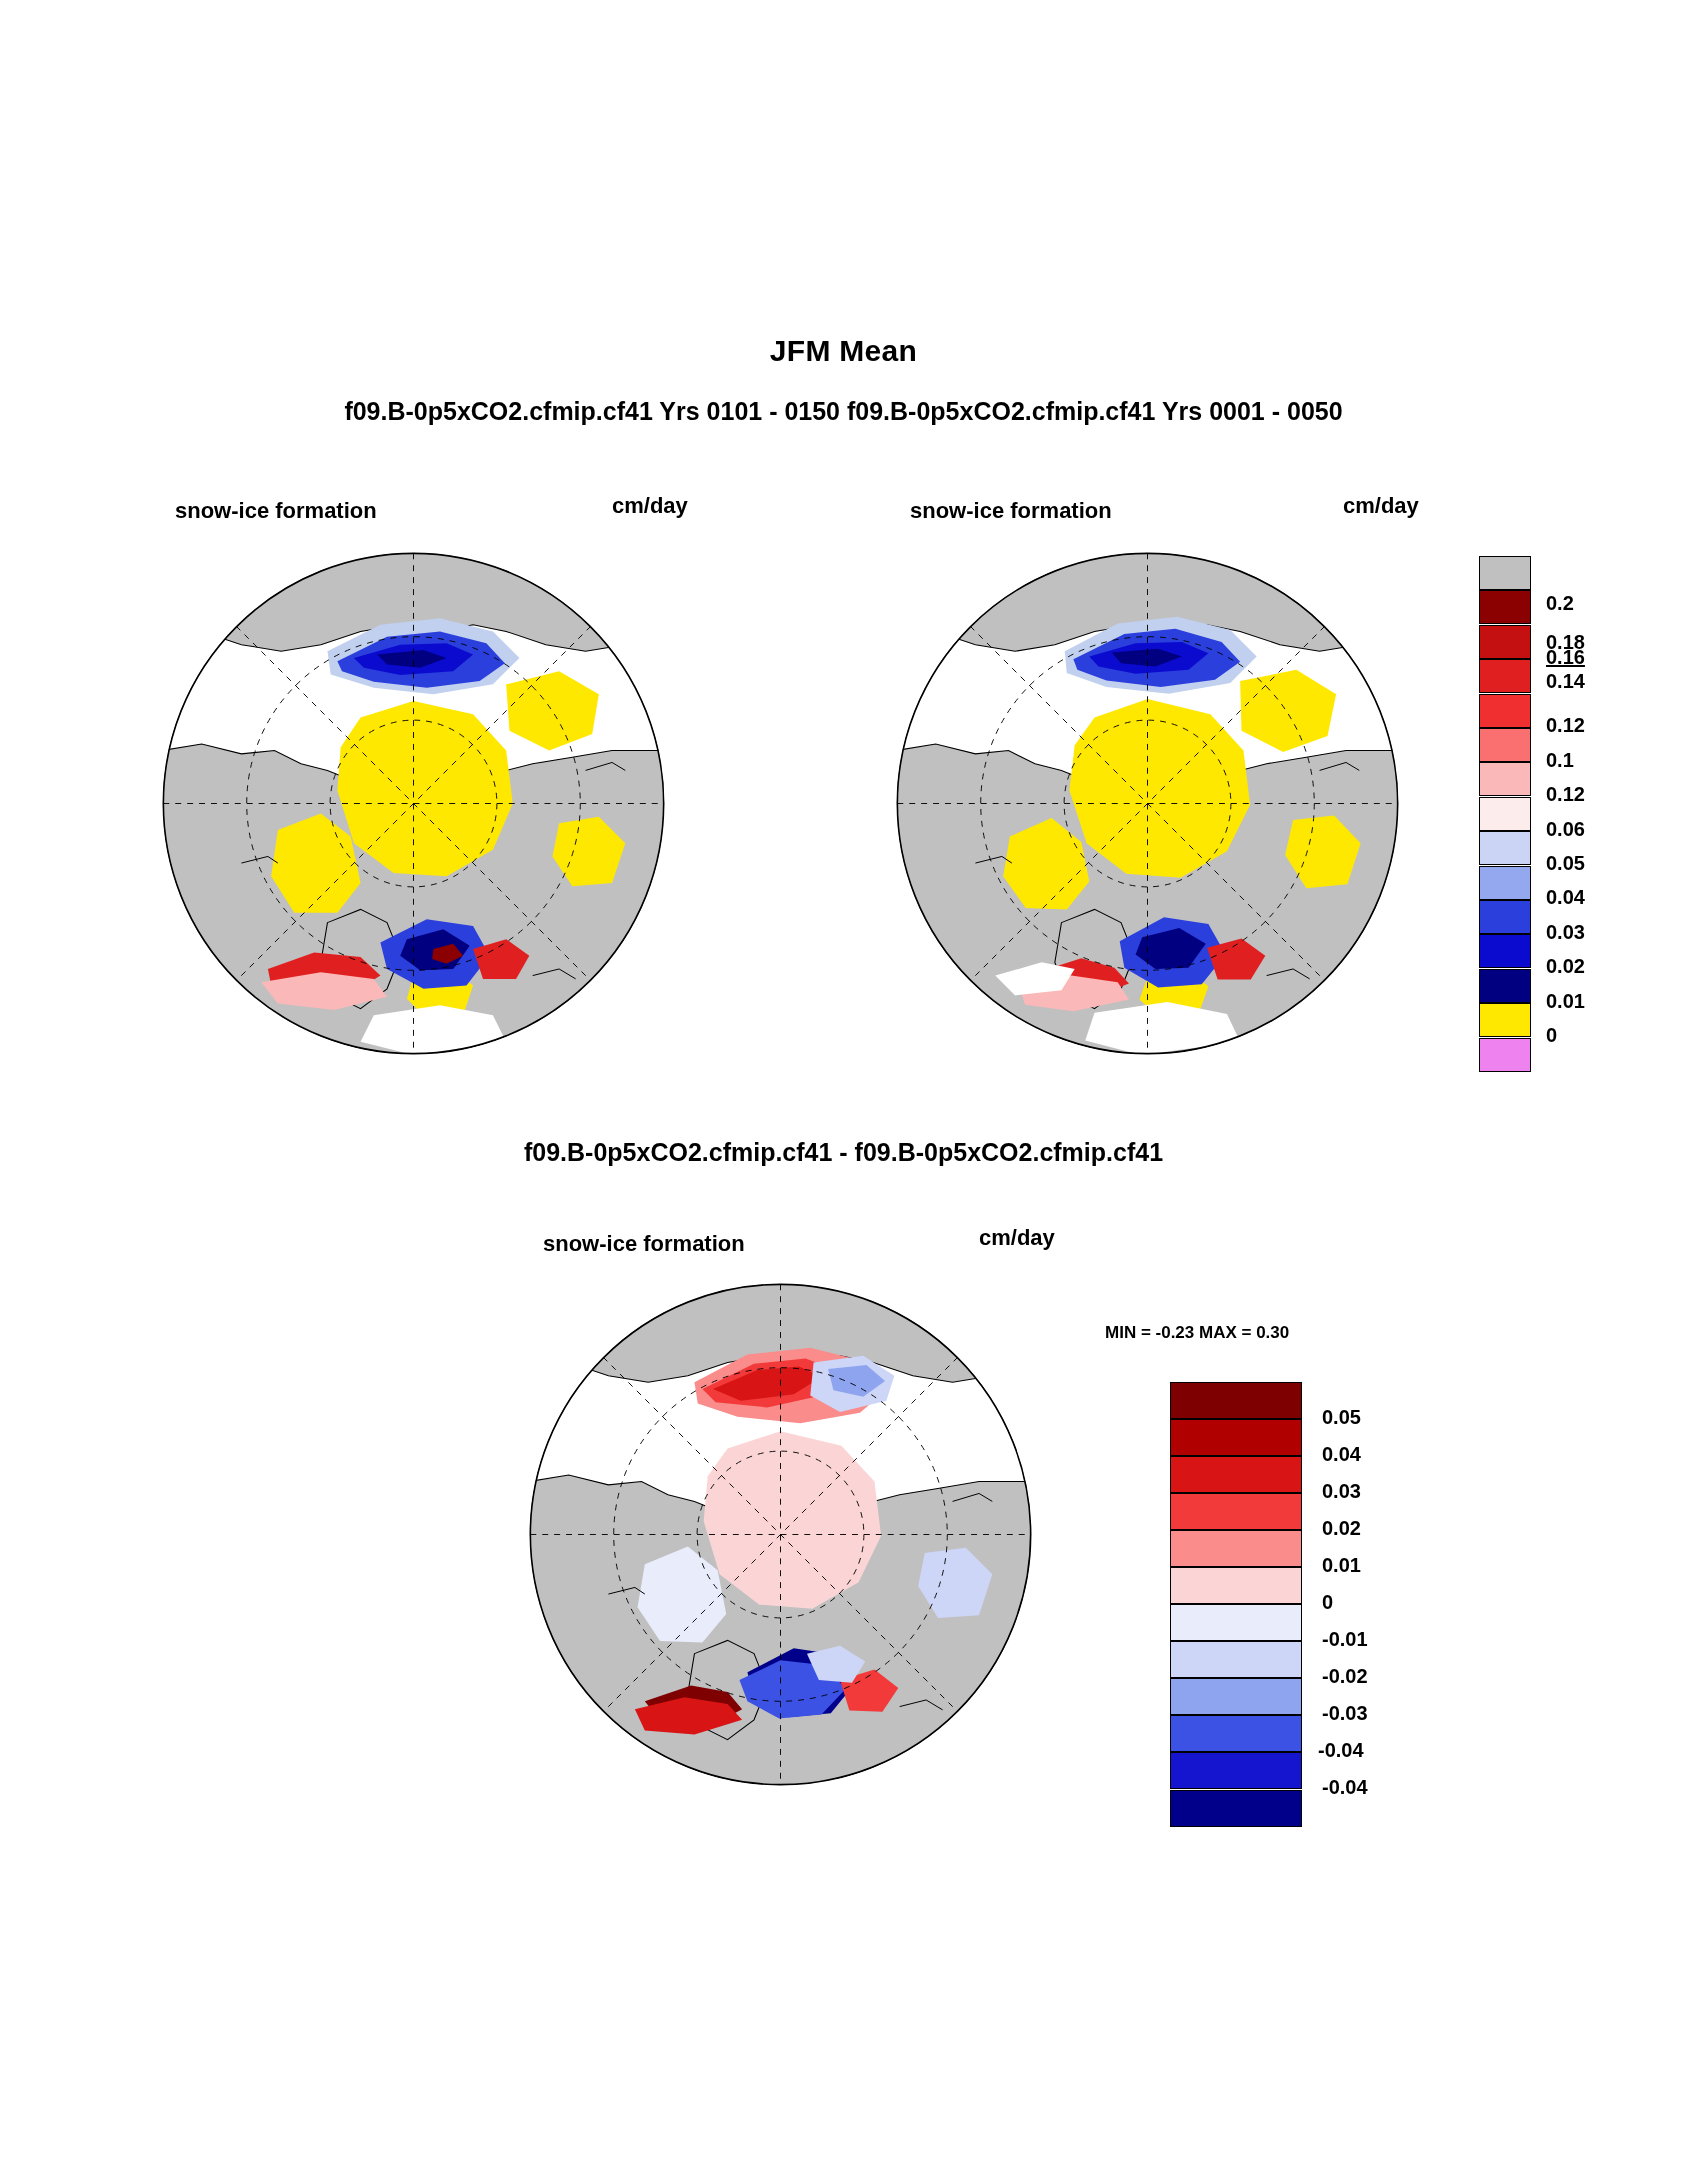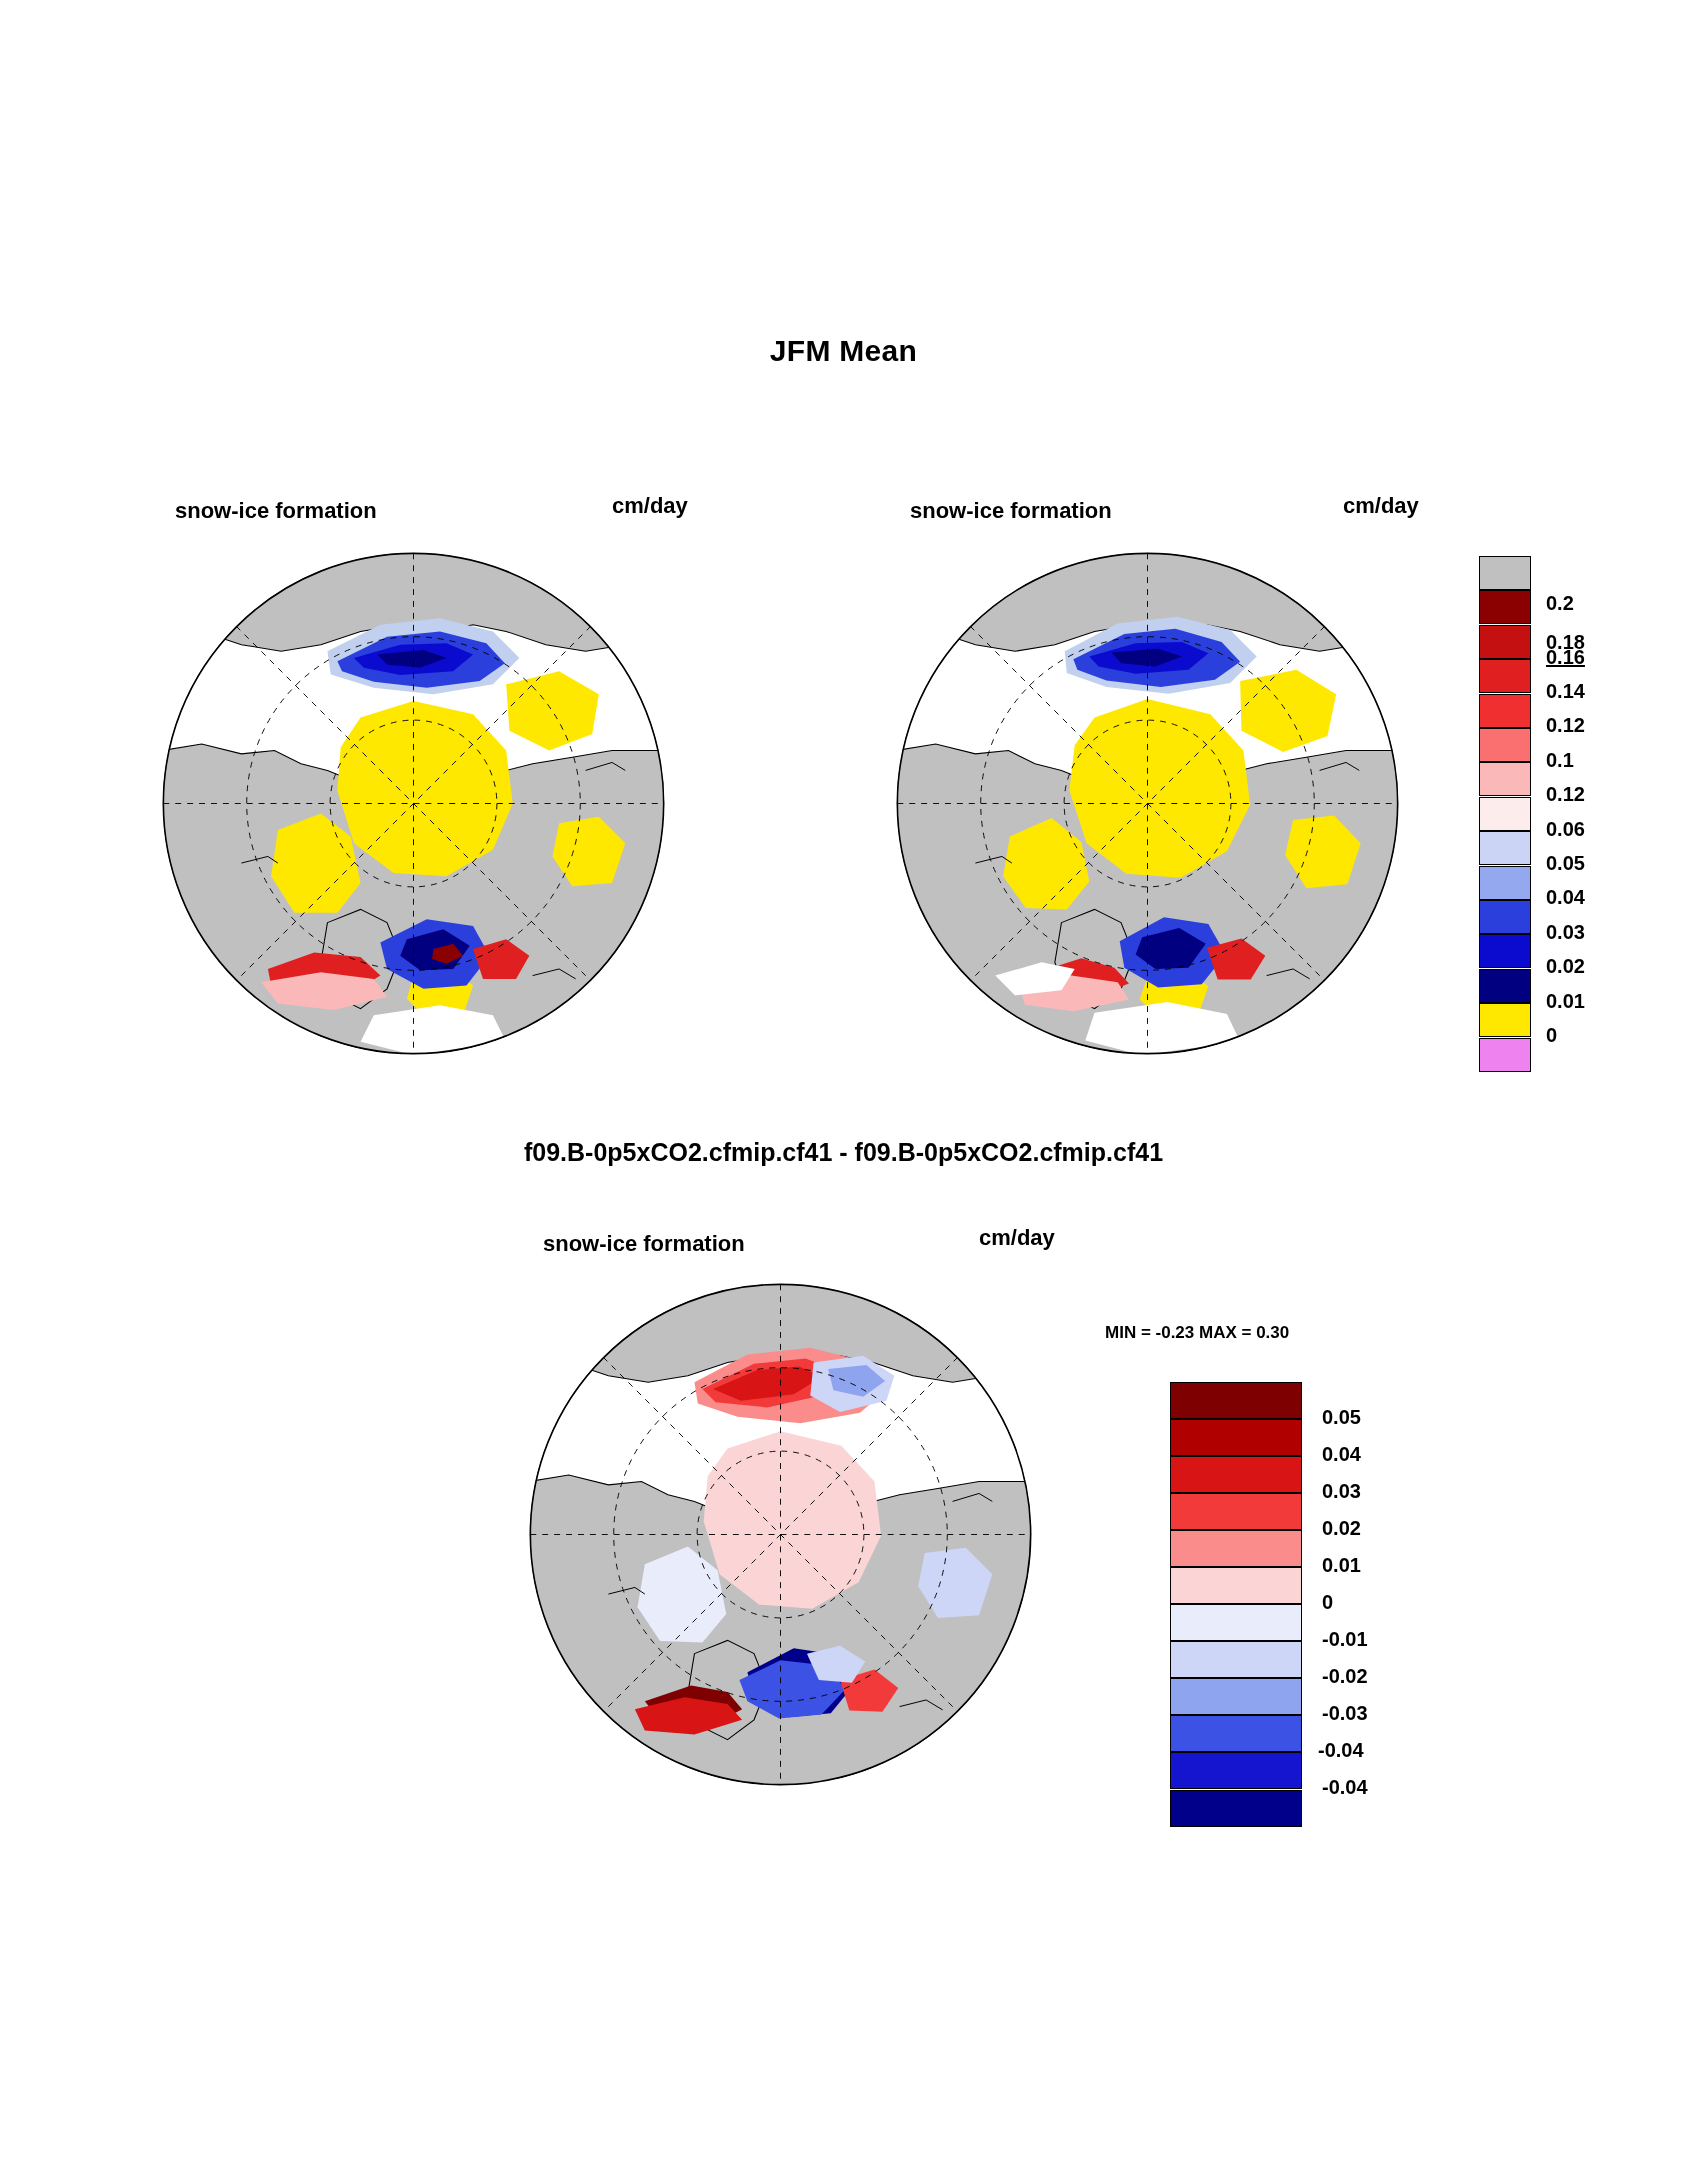--- a/index.html
+++ b/index.html
@@ -98,20 +98,21 @@
   }
 
   svg { display: block; }
 </style>
 </head>
 <body>
 
 <div class="figure">
 
   <div class="main-title">JFM Mean</div>
+  <div class="sub-title">f09.B-0p5xCO2.cfmip.cf41  Yrs 0101 - 0150  f09.B-0p5xCO2.cfmip.cf41  Yrs 0001 - 0050</div>
   <div class="diff-title">f09.B-0p5xCO2.cfmip.cf41 - f09.B-0p5xCO2.cfmip.cf41</div>
 
   <div class="panel-label" style="left:175px; top:498px;">snow-ice formation</div>
   <div class="panel-units" style="left:612px; top:493px;">cm/day</div>
 
   <div class="map" style="left:162px; top:552px; width:503px; height:503px;">
     <svg width="503" height="503" viewBox="0 0 760 760">
       <defs>
         <clipPath id="clipL">
             <circle cx="380" cy="380" r="378"></circle>
@@ -226,21 +227,21 @@
           <div class="swatch" style="position: absolute; left: 0px; top: 275px; width: 52px; height: 34px; background: rgb(204, 212, 245);"></div>
           <div class="swatch" style="position: absolute; left: 0px; top: 310px; width: 52px; height: 34px; background: rgb(147, 168, 238);"></div>
           <div class="swatch" style="position: absolute; left: 0px; top: 344px; width: 52px; height: 34px; background: rgb(43, 63, 221);"></div>
           <div class="swatch" style="position: absolute; left: 0px; top: 378px; width: 52px; height: 34px; background: rgb(11, 11, 208);"></div>
           <div class="swatch" style="position: absolute; left: 0px; top: 413px; width: 52px; height: 34px; background: rgb(0, 0, 128);"></div>
           <div class="swatch" style="position: absolute; left: 0px; top: 447px; width: 52px; height: 34px; background: rgb(255, 232, 0);"></div>
           <div class="swatch" style="position: absolute; left: 0px; top: 482px; width: 52px; height: 34px; background: rgb(238, 130, 238);"></div>
           <div class="tick" style="left: 67px; top: 35px;">0.2</div>
           <div class="tick" style="left: 67px; top: 54px; margin-top: 20px;">0.18</div>
           <div class="tick" style="left: 67px; top: 89px; text-decoration: underline;">0.16</div>
-          <div class="tick" style="left: 67px; top: 123px;">0.14</div>
+          <div class="tick" style="left: 67px; top: 113px;">0.14</div>
           <div class="tick" style="left: 67px; top: 157px;">0.12</div>
           <div class="tick" style="left: 67px; top: 192px;">0.1</div>
           <div class="tick" style="left: 67px; top: 226px;">0.12</div>
           <div class="tick" style="left: 67px; top: 261px;">0.06</div>
           <div class="tick" style="left: 67px; top: 295px;">0.05</div>
           <div class="tick" style="left: 67px; top: 329px;">0.04</div>
           <div class="tick" style="left: 67px; top: 364px;">0.03</div>
           <div class="tick" style="left: 67px; top: 398px;">0.02</div>
           <div class="tick" style="left: 67px; top: 433px;">0.01</div>
           <div class="tick" style="left: 67px; top: 467px;">0</div>

